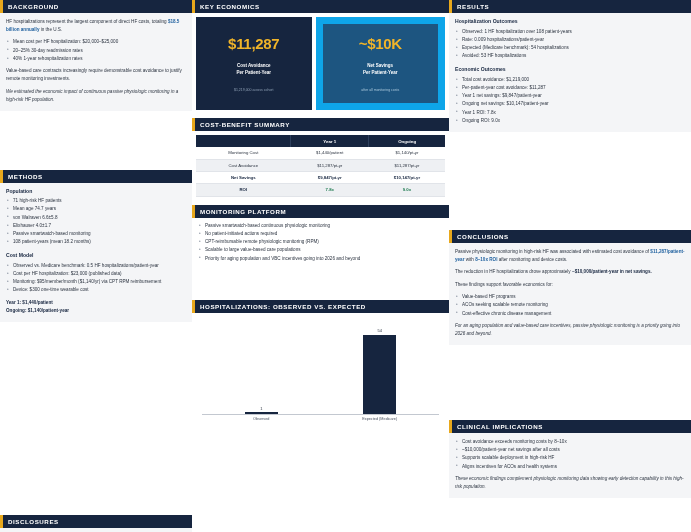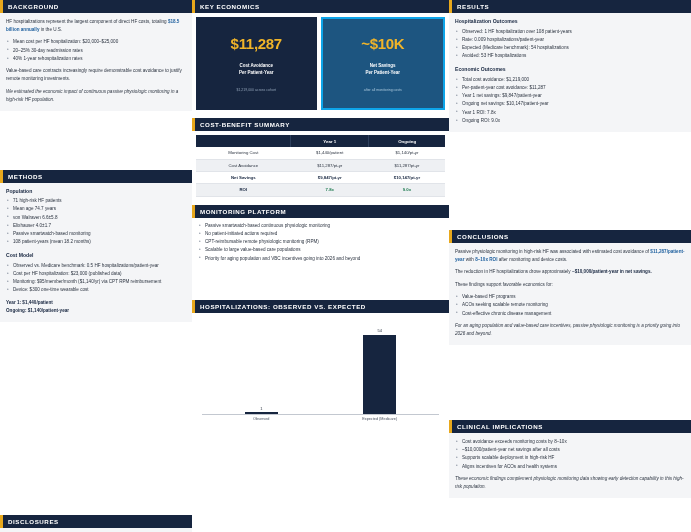--- a/index.html
+++ b/index.html
@@ -75,21 +75,21 @@
     flex: 1;
     background: #16253f;
     height: 93px;
     display: flex;
     flex-direction: column;
     align-items: center;
     justify-content: center;
     text-align: center;
     padding: 4px;
   }
-  .card.alt { background: #1d5580; border: 2px solid #0ea5e9; }
+  .card.alt { background: #1d5580; border: 7px solid #0ea5e9; }
   .card-value {
     font-size: 15px;
     font-weight: bold;
     color: #f0b429;
     letter-spacing: -0.3px;
     margin-bottom: 11px;
   }
   .card-label {
     font-size: 4.5px;
     font-weight: bold;

